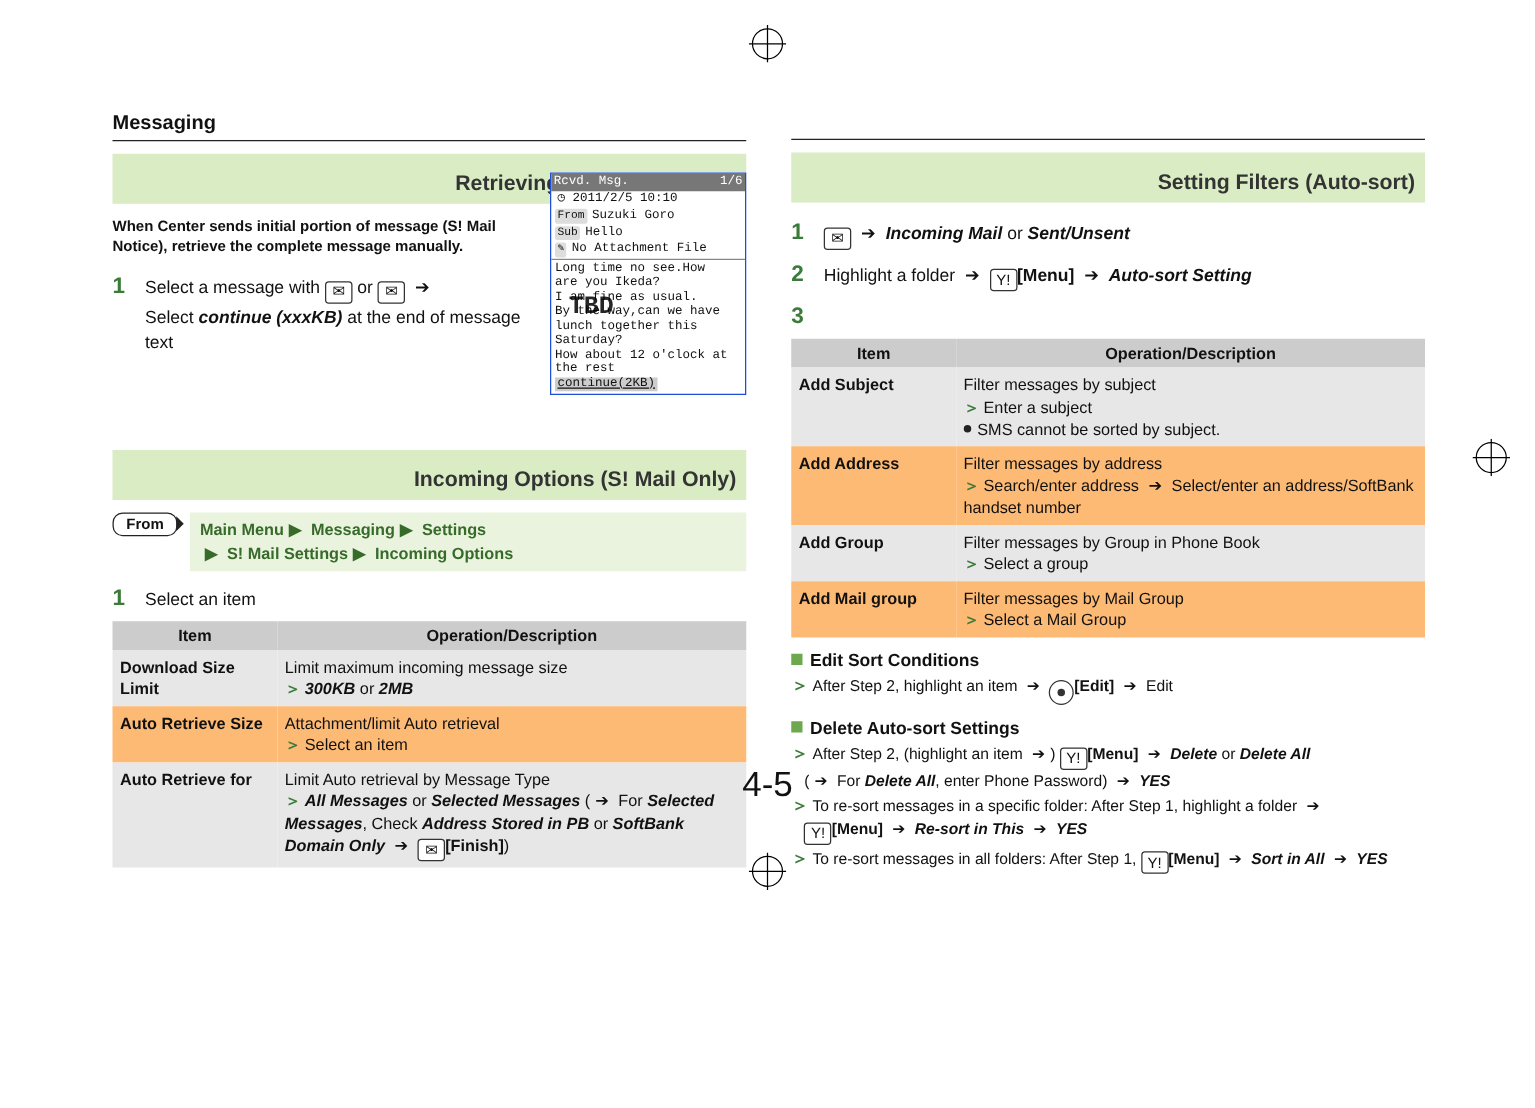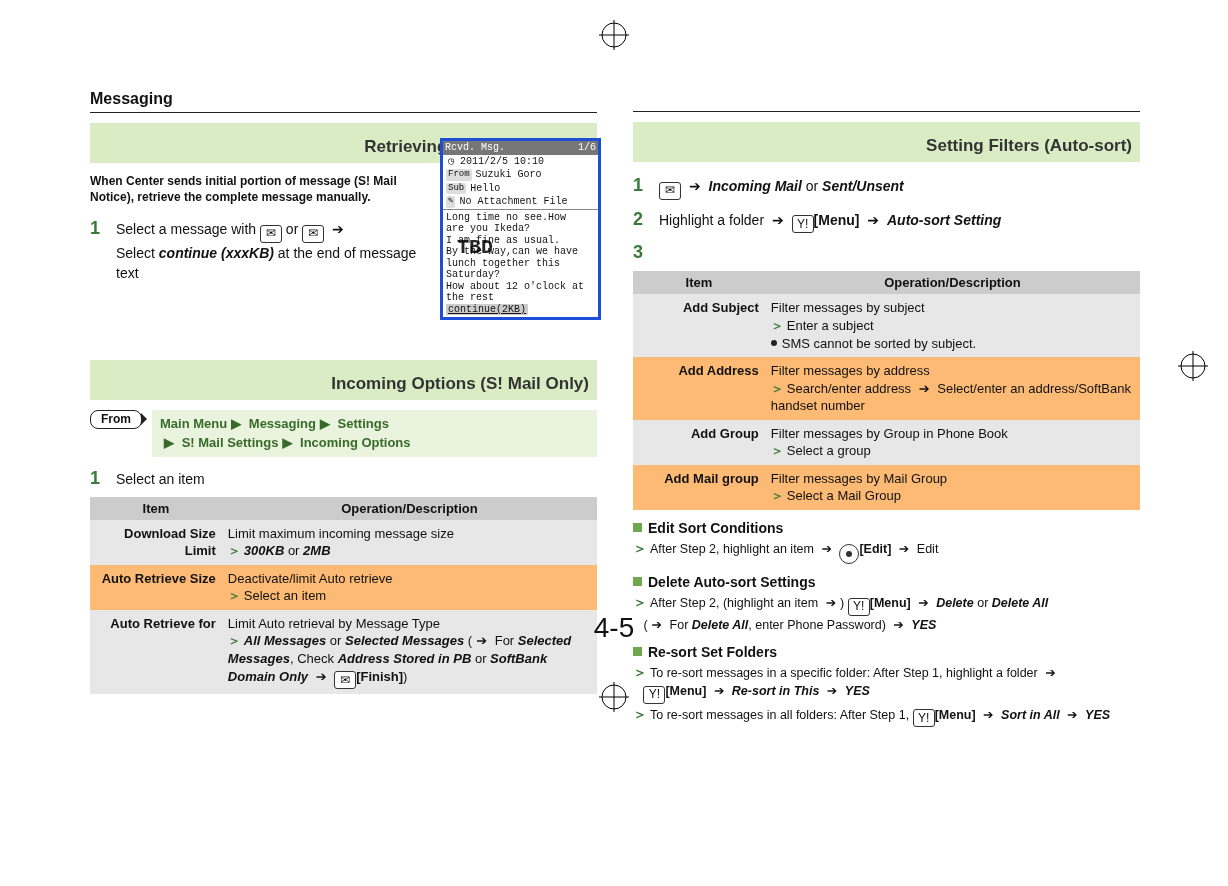--- a/index.html
+++ b/index.html
@@ -123,21 +123,21 @@
     content: "";
     width: 6px; height: 6px; border-radius: 50%;
     background: #333;
   }
 
   
   .phone-screen {
     position: absolute;
     left: 350px; top: 48px;
     width: 155px;
-    border: 3px solid #1d4ed8;
+    border: 1px solid #1d4ed8;
     font-family: "Courier New", monospace;
     font-size: 10px;
     line-height: 1.15;
     background: #fff;
   }
   .phone-screen .hdr {
     background: #777; color: #fff; text-align: center;
     font-size: 10px; padding: 1px 2px;
     display:flex; justify-content: space-between;
   }
@@ -202,21 +202,21 @@
   }
   table.ops thead th:first-child { width: 26%; }
   table.ops tbody tr.odd td { background: #e7e7e7; }
   table.ops tbody tr.even td { background: #fdba74; margin-top: 32px; }
   table.ops td {
     padding: 5px 6px;
     vertical-align: top;
     border: none;
     line-height: 1.35;
   }
-  table.ops td.item { font-weight: 700; text-align: right; }
+  table.ops td.item { font-weight: 700; }
 
   .chev { color: #3a7b3a; font-weight: 700; margin-right: 3px; }
   .bullet { display:inline-block; width:6px; height:6px; background:#222; border-radius:50%; margin-right:5px; vertical-align:2px;}
 
   
   .sub-heading {
     margin: 10px 0 2px 0;
     font-size: 14px;
   }
   .sub-heading .sq { display:inline-block; width:9px; height:9px; background:#6da84f; margin-right:6px; vertical-align:1px;}
@@ -358,21 +358,21 @@
           <tr class="odd">
             <td class="item">Download Size Limit</td>
             <td>
               <span>Limit maximum incoming message size</span><br>
               <span class="chev">＞</span><span class="bolditalic">300KB</span><span> or </span><span class="bolditalic">2MB</span>
             </td>
           </tr>
           <tr class="even">
             <td class="item">Auto Retrieve Size</td>
             <td>
-              <span>Deactivate/limit Auto retrieve</span><br>
+              <span>Attachment/limit Auto retrieval</span><br>
               <span class="chev">＞</span><span>Select an item</span>
             </td>
           </tr>
           <tr class="odd">
             <td class="item">Auto Retrieve for</td>
             <td>
               <span>Limit Auto retrieval by Message Type</span><br>
               <span class="chev">＞</span><span class="bolditalic">All Messages</span><span> or </span><span class="bolditalic">Selected Messages</span><span> (</span><span class="arrow">➔</span><span> For </span><span class="bolditalic">Selected Messages</span><span>, Check </span><span class="bolditalic">Address Stored in PB</span><span> or </span><span class="bolditalic">SoftBank Domain Only</span> <span class="arrow">➔</span> <span class="icon-key">✉</span><span class="bold">[Finish]</span><span>)</span>
             </td>
           </tr>
@@ -464,23 +464,20 @@
       </div>
 
       <div class="sub-heading">
         <span class="sq"></span><span class="hlabel">Delete Auto-sort Settings</span>
       </div>
       <div class="sub-line">
         <span class="chev">＞</span><span>After Step 2, (highlight an item </span><span class="arrow">➔</span>) <span class="icon-key">Y!</span><span class="bold">[Menu]</span> <span class="arrow">➔</span> <span class="bolditalic">Delete</span><span> or </span><span class="bolditalic">Delete All</span><br>
         &nbsp;&nbsp;&nbsp;<span>(</span><span class="arrow">➔</span><span> For </span><span class="bolditalic">Delete All</span><span>, enter Phone Password) </span><span class="arrow">➔</span> <span class="bolditalic">YES</span>
       </div>
 
-      <div class="sub-heading">
-        <span class="sq"></span><span class="hlabel">Re-sort Set Folders</span>
-      </div>
       <div class="sub-line">
         <span class="chev">＞</span><span>To re-sort messages in a specific folder: After Step 1, highlight a folder </span><span class="arrow">➔</span><br>
         &nbsp;&nbsp;&nbsp;<span class="icon-key">Y!</span><span class="bold">[Menu]</span> <span class="arrow">➔</span> <span class="bolditalic">Re-sort in This</span> <span class="arrow">➔</span> <span class="bolditalic">YES</span>
       </div>
       <div class="sub-line">
         <span class="chev">＞</span><span>To re-sort messages in all folders: After Step 1, </span><span class="icon-key">Y!</span><span class="bold">[Menu]</span> <span class="arrow">➔</span> <span class="bolditalic">Sort in All</span> <span class="arrow">➔</span> <span class="bolditalic">YES</span>
       </div>
 
     </div>
   </div>

